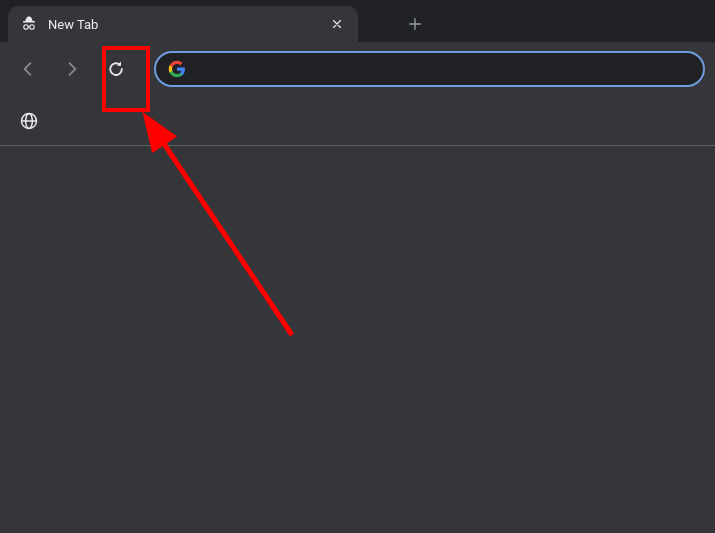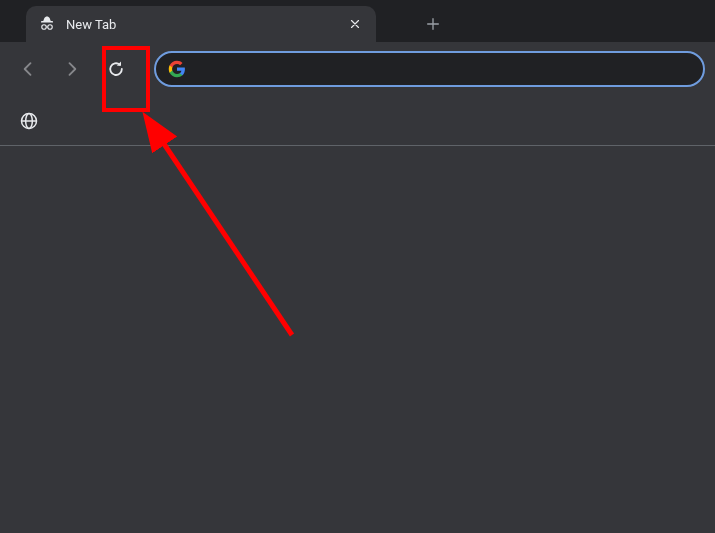--- a/index.html
+++ b/index.html
@@ -13,21 +13,21 @@
       background: #202124;
       font-family: "Segoe UI", Roboto, Arial, sans-serif;
       overflow: hidden;
       position: relative;
     }
     .tab-strip {
       height: 42px;
       background: #202124;
       display: flex;
       align-items: flex-end;
-      padding-left: 26px;
+      padding-left: 8px;
       gap: 30px;
     }
     .tab {
       height: 36px;
       background: #35363a;
       border-radius: 10px 10px 0 0;
       display: flex;
       align-items: center;
       padding: 0 12px;
       width: 350px;

